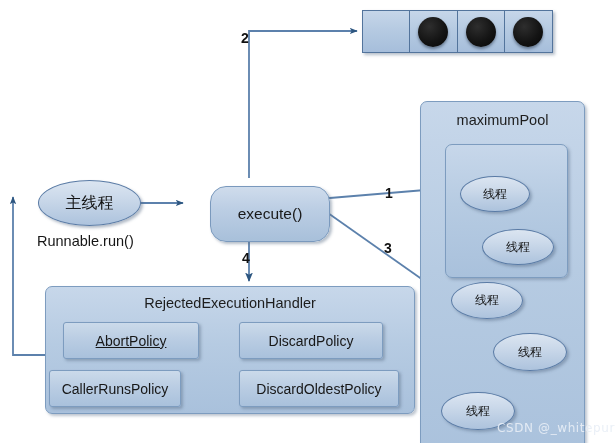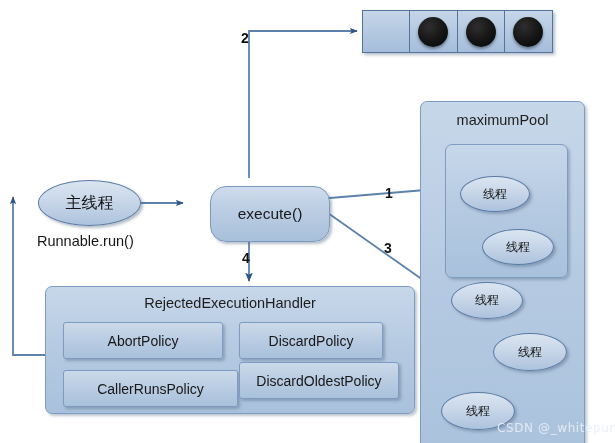--- a/index.html
+++ b/index.html
@@ -200,29 +200,29 @@
   </div>
 
   <div class="num-label" style="left:241px; top:30px;">2</div>
   <div class="num-label" style="left:385px; top:185px;">1</div>
   <div class="num-label" style="left:384px; top:240px;">3</div>
   <div class="num-label" style="left:242px; top:250px;">4</div>
 
   <div class="node pool-box" style="left:45px; top:286px; width:370px; height:128px;">
     <div class="pool-title" style="top:8px;">RejectedExecutionHandler</div>
 
-    <div class="node policy-btn" style="left:17px; top:35px; width:160px; height:37px; position:absolute;">
+    <div class="node policy-btn" style="left:17px; top:35px; width:136px; height:37px; position:absolute;text-decoration:underline;">
       <span>AbortPolicy</span>
     </div>
     <div class="node policy-btn" style="left:193px; top:35px; width:144px; height:37px; position:absolute;">
       <span>DiscardPolicy</span>
     </div>
-    <div class="node policy-btn" style="left:17px; top:83px; width:175px; height:37px; position:absolute;">
+    <div class="node policy-btn" style="left:3px; top:83px; width:132px; height:37px; position:absolute;">
       <span>CallerRunsPolicy</span>
     </div>
-    <div class="node policy-btn" style="left:193px; top:75px; width:160px; height:37px; position:absolute;">
+    <div class="node policy-btn" style="left:193px; top:83px; width:160px; height:37px; position:absolute;">
       <span>DiscardOldestPolicy</span>
     </div>
   </div>
 
   <div class="watermark" style="left:497px; top:421px;">CSDN @_whitepure</div>
 
 </div>
 
 </body></html>

